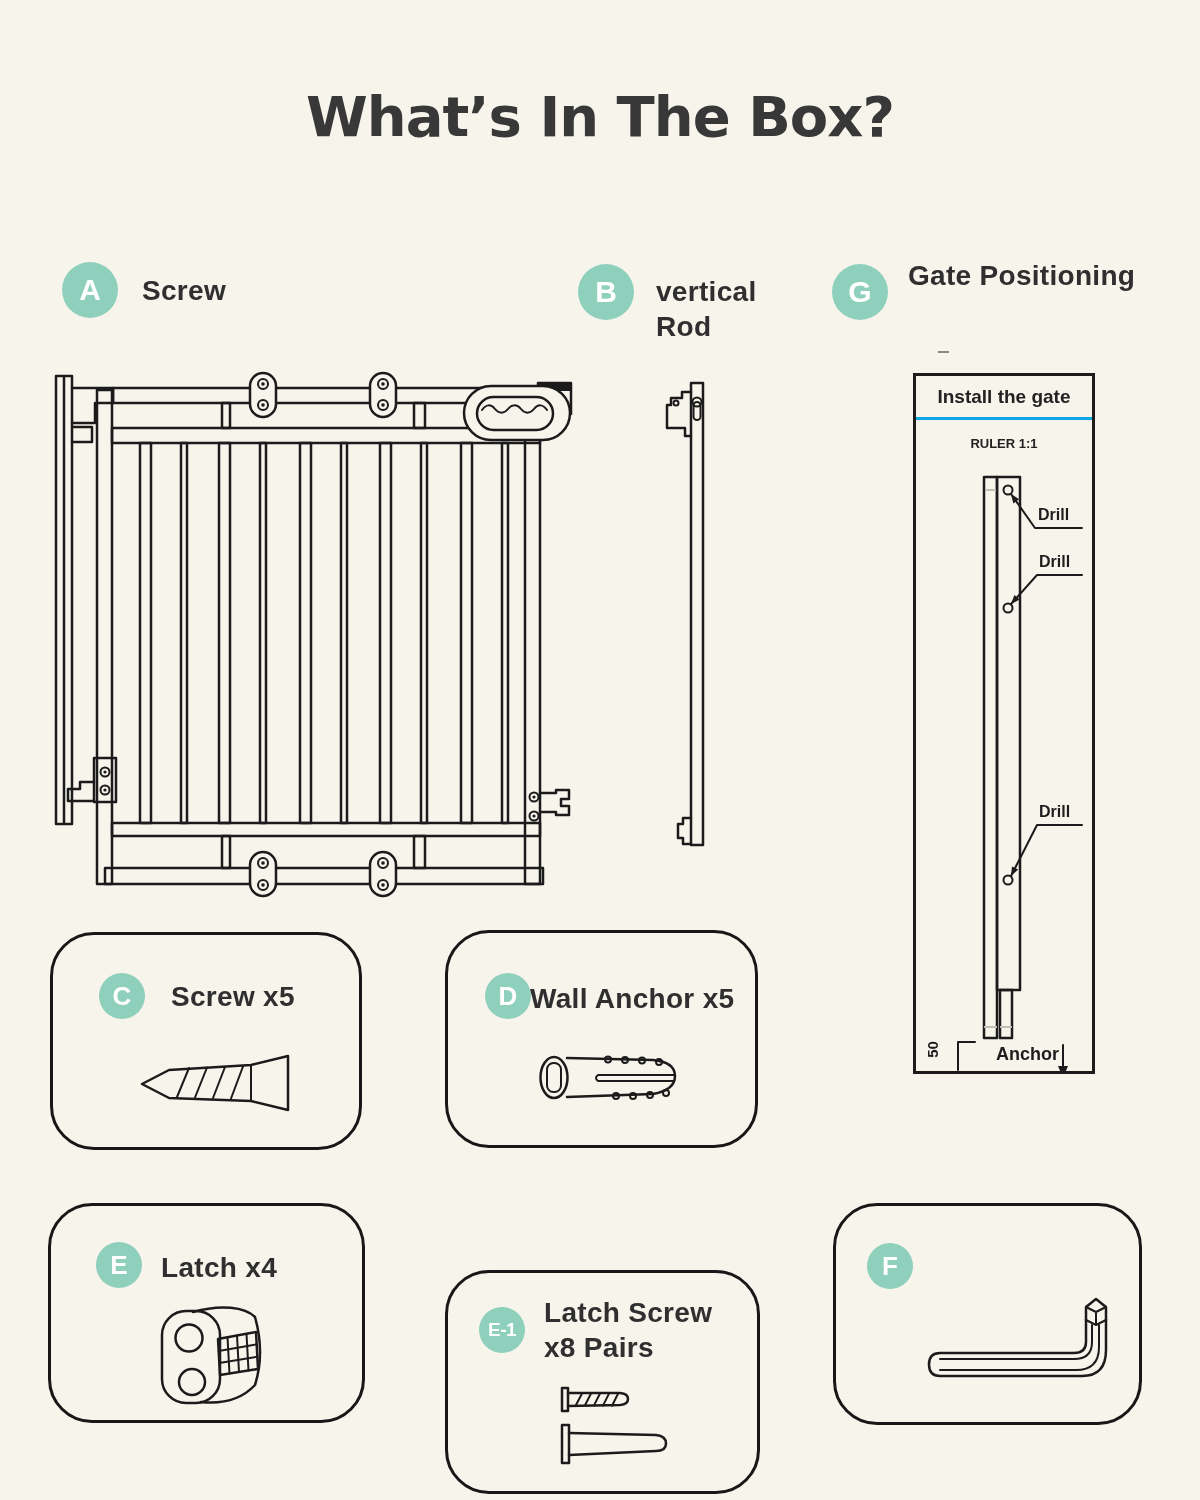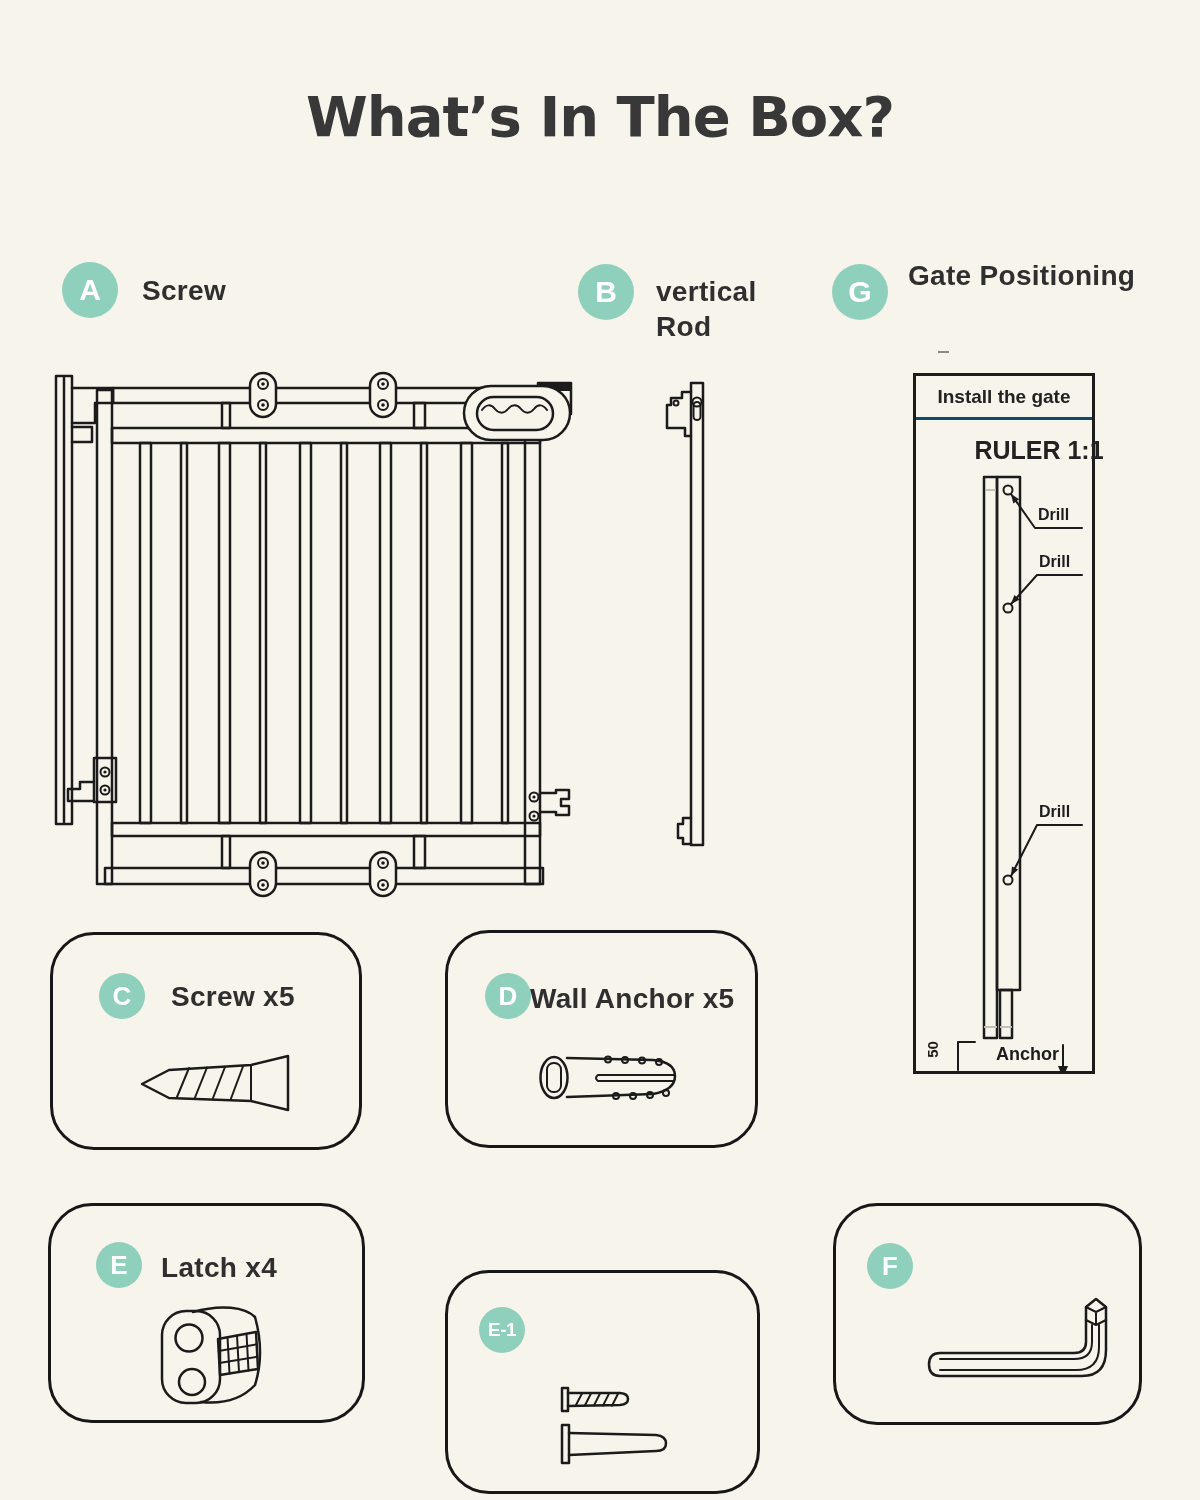--- a/index.html
+++ b/index.html
@@ -34,26 +34,26 @@
   .part-box{
     border:3.5px solid #171717;border-radius:44px;
     background:transparent;box-sizing:border-box;
   }
   
   .paper-panel{
     border:3px solid #1C1C1C;box-sizing:border-box;background:transparent;
   }
   .paper-header{
     position:absolute;left:0;top:0;right:0;height:41px;
-    border-bottom:3px solid #0c4a6e;
+    border-bottom:3px solid #0ea5e9;
     display:flex;align-items:center;justify-content:center;
     font-weight:bold;font-size:19px;color:#222;
   }
   .ruler-lbl{position:absolute;left:0;top:60px;width:100%;text-align:center;
-    font-weight:bold;font-size:25px;color:#222;padding-left:35px;}
+    font-weight:bold;font-size:13px;color:#222;}
   .drill-lbl{position:absolute;font-weight:bold;font-size:16px;color:#1d1d1d;}
   .floor-lbl{position:absolute;font-weight:bold;font-size:18px;color:#1d1d1d;}
   .fifty-lbl{position:absolute;font-weight:bold;font-size:15px;color:#1d1d1d;
     transform:rotate(-90deg);transform-origin:center;}
   
   svg .ln{stroke:#1B1B1B;fill:none;stroke-width:2.5;stroke-linecap:round;stroke-linejoin:round;}
   svg .ln-thin{stroke:#1B1B1B;fill:none;stroke-width:2;stroke-linecap:round;stroke-linejoin:round;}
   svg .bgfill{fill:#F7F4EC;stroke:#1B1B1B;stroke-width:2.5;stroke-linejoin:round;}
   svg .ink{fill:#1B1B1B;stroke:none;}
   svg .grey{stroke:#C2BFB5;fill:none;stroke-width:2;}
@@ -263,20 +263,24 @@
     <line class="ln-thin" x1="87.5" y1="29.8" x2="89.5" y2="66.5"></line>
     <line class="ln-thin" x1="59.7" y1="47" x2="97.7" y2="40.3"></line>
     <line class="ln-thin" x1="60.3" y1="59" x2="98.3" y2="52.7"></line>
   </svg>
 </div>
 
 <div class="abs part-box" style="left:445px;top:1270px;width:315px;height:224px;">
   <div class="abs badge badge-sm" style="left:31px;top:34px;">
     <span>E-1</span>
   </div>
+  <div class="abs lbl two-line" style="left:96px;top:22px;">
+    <div>Latch Screw</div>
+    <div>x8 Pairs</div>
+  </div>
   <svg class="abs" style="left:112px;top:112px;" width="140" height="85" viewBox="0 0 140 85">
     <rect class="ln" x="2" y="3" width="6" height="23"></rect>
     <path class="ln" d="M8,8 L60,8 Q68,8.5 68,14 Q68,19.5 60,20 L8,21"></path>
     <line class="ln-thin" x1="16" y1="20" x2="22" y2="8.5"></line>
     <line class="ln-thin" x1="25" y1="20.2" x2="31" y2="8.5"></line>
     <line class="ln-thin" x1="34" y1="20.4" x2="40" y2="8.5"></line>
     <line class="ln-thin" x1="43" y1="20.6" x2="49" y2="8.6"></line>
     <line class="ln-thin" x1="52" y1="20.8" x2="58" y2="8.8"></line>
     <rect class="ln" x="2" y="40" width="7" height="38"></rect>
     <path class="ln" d="M9,48 L96,50 Q106,51 106,58.5 Q106,66 96,66 L9,70"></path>

